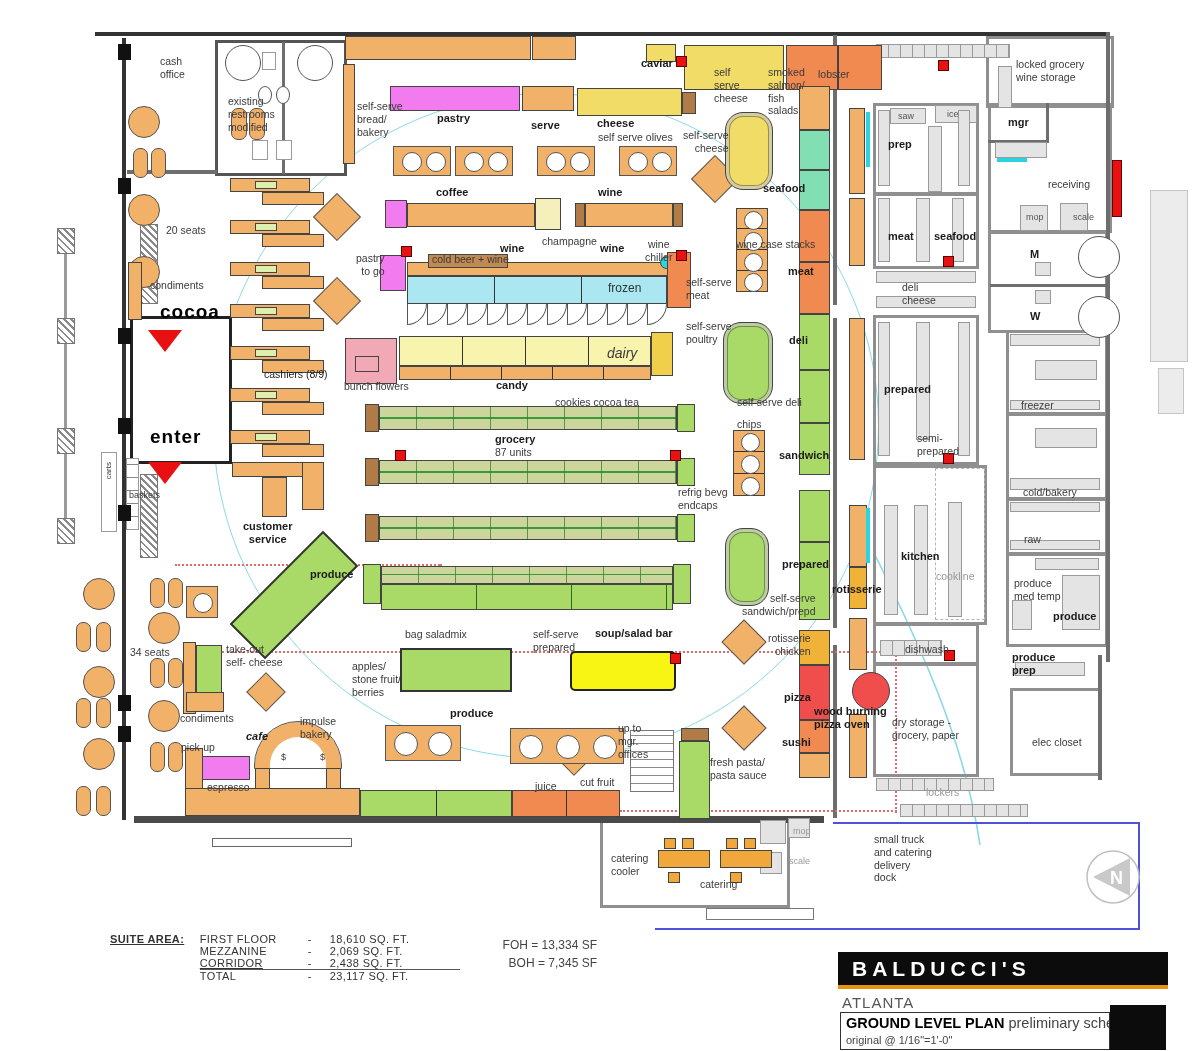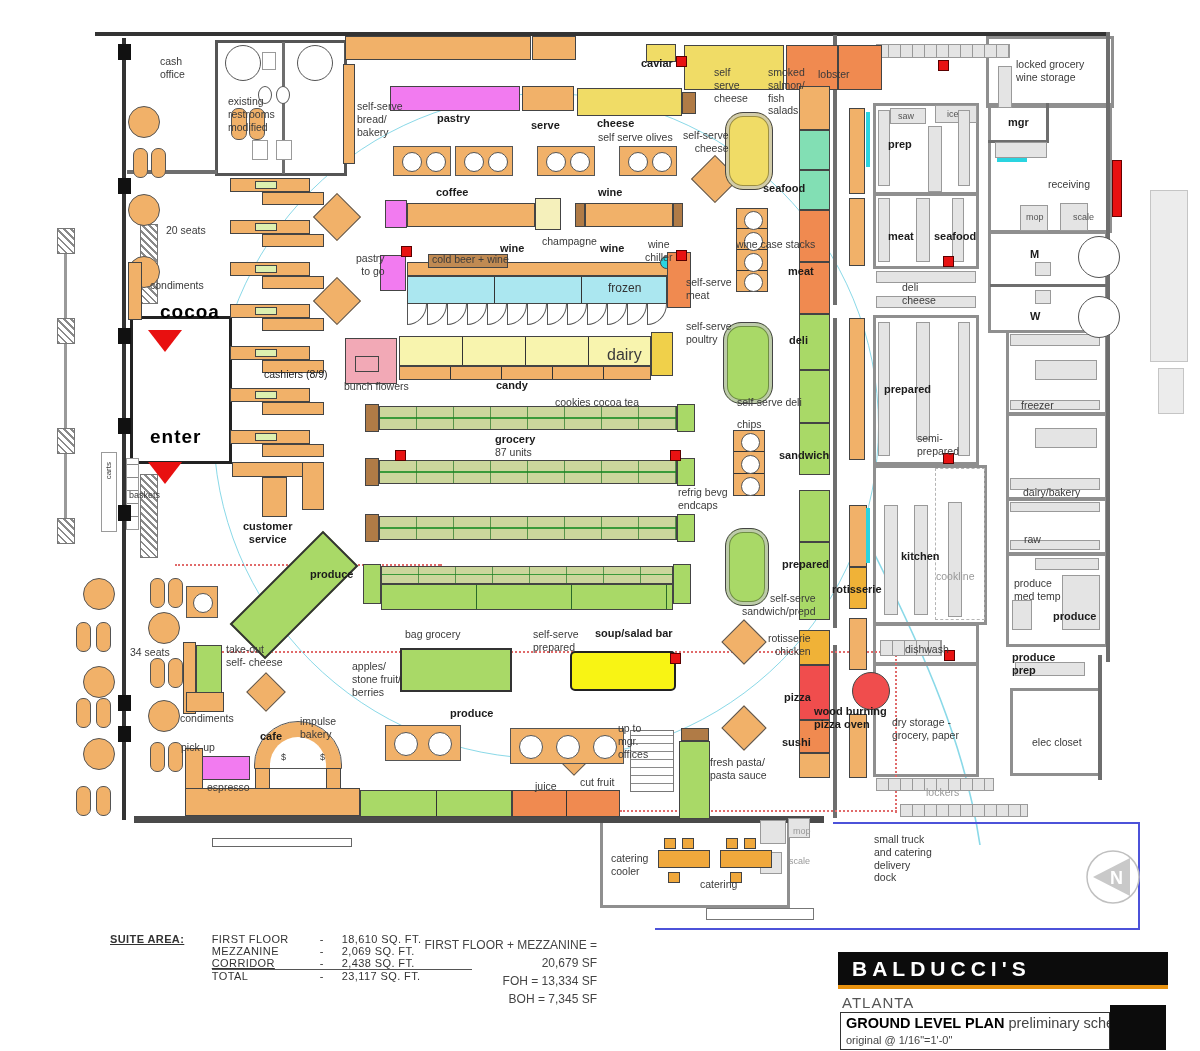--- a/index.html
+++ b/index.html
@@ -47,21 +47,21 @@
         border-bottom-right-radius:100%;box-sizing:border-box;background:#fff;}
   .lane{position:absolute;z-index:10;}
   .dash{position:absolute;border:1px dashed #b5b5b5;box-sizing:border-box;z-index:6;}
   .stair{position:absolute;background:repeating-linear-gradient(0deg,#fff 0 7px,#8a8a8a 7px 8px);
          border:1px solid #777;box-sizing:border-box;z-index:9;}
   .arch{position:absolute;width:86px;height:46px;border:15px solid #f1b169;border-bottom:none;
         border-radius:86px 86px 0 0;box-sizing:border-box;z-index:10;outline:1px solid #555;}
   .mull{position:absolute;width:13px;height:16px;background:#111;z-index:12;}
   
   .suite{position:absolute;left:110px;top:933px;font-size:11px;color:#333;letter-spacing:.4px;z-index:30;}
-  .suite .hd{text-decoration:underline;font-weight:bold;display:inline-block;margin-right:24px;vertical-align:top;}
+  .suite .hd{text-decoration:underline;font-weight:bold;display:inline-block;margin-right:12px;vertical-align:top;}
   .srow{display:flex;width:260px;}
   .srow .n{width:108px}.srow .d{width:22px}.srow .v{flex:1}
   .srow.ul{border-bottom:1px solid #555}
   .summ{position:absolute;left:385px;top:936px;width:212px;text-align:right;font-size:12px;color:#444;line-height:1.5;z-index:30;}
   
   .tb-bar{position:absolute;left:838px;top:952px;width:330px;height:33px;background:#0c0c0c;color:#fff;
           font-size:21px;font-weight:bold;letter-spacing:5px;line-height:33px;padding-left:14px;box-sizing:border-box;z-index:40;}
   .tb-org{position:absolute;left:838px;top:985px;width:330px;height:4px;background:#e8920f;z-index:40;}
   .tb-city{position:absolute;left:842px;top:994px;font-size:15px;color:#555;letter-spacing:1px;z-index:40;}
   .tb-box{position:absolute;left:840px;top:1012px;width:270px;height:22px;border:1.5px solid #333;box-sizing:border-box;
@@ -502,38 +502,38 @@
   <span class="lbl" style="left:432px;top:253px;">cold beer + wine</span>
   <span class="lbl bb" style="left:500px;top:242px;">wine</span>
   <span class="lbl bb" style="left:600px;top:242px;">wine</span>
   <span class="lbl" style="left:645px;top:238px;text-align:center;">wine
 chiller</span>
   <span class="lbl" style="left:608px;top:281px;font-size:12px;color:#333;">frozen</span>
   <span class="lbl" style="left:686px;top:276px;">self-serve
 meat</span>
   <span class="lbl" style="left:686px;top:320px;">self-serve
 poultry</span>
-  <span class="lbl" style="left:607px;top:345px;font-size:16px;">dairy</span>
+  <span class="lbl" style="left:607px;top:345px;font-size:14px;font-style:italic;">dairy</span>
   <span class="lbl bb" style="left:496px;top:379px;">candy</span>
   <span class="lbl" style="left:344px;top:380px;">bunch flowers</span>
   <span class="lbl" style="left:555px;top:396px;">cookies cocoa tea</span>
   <span class="lbl bb" style="left:495px;top:433px;">grocery</span>
   <span class="lbl" style="left:495px;top:446px;">87 units</span>
   <span class="lbl" style="left:678px;top:486px;">refrig bevg
 endcaps</span>
   <span class="lbl bb" style="left:310px;top:568px;">produce</span>
-  <span class="lbl" style="left:405px;top:628px;">bag grocery</span>
+  <span class="lbl" style="left:405px;top:628px;">bag saladmix</span>
   <span class="lbl" style="left:533px;top:628px;">self-serve
 prepared</span>
   <span class="lbl bb" style="left:595px;top:627px;">soup/salad bar</span>
   <span class="lbl" style="left:226px;top:643px;">take-out
 self- cheese</span>
   <span class="lbl" style="left:130px;top:646px;">34 seats</span>
   <span class="lbl" style="left:180px;top:712px;">condiments</span>
-  <span class="lbl bb" style="left:260px;top:730px;">cafe</span>
+  <span class="lbl bb" style="left:246px;top:730px;font-style:italic;">cafe</span>
   <span class="lbl" style="left:300px;top:715px;">impulse
 bakery</span>
   <span class="lbl" style="left:181px;top:741px;">pick-up</span>
   <span class="lbl" style="left:207px;top:781px;">espresso</span>
   <span class="lbl" style="left:281px;top:752px;font-size:9px;z-index:32;">$</span>
   <span class="lbl" style="left:320px;top:752px;font-size:9px;z-index:32;">$</span>
   <span class="lbl" style="left:352px;top:660px;">apples/
 stone fruit/
 berries</span>
   <span class="lbl bb" style="left:450px;top:707px;">produce</span>
@@ -566,21 +566,21 @@
 prepared</span>
   <span class="lbl bb" style="left:901px;top:550px;">kitchen</span>
   <span class="lbl gy" style="left:936px;top:570px;">cookline</span>
   <span class="lbl" style="left:905px;top:643px;">dishwash</span>
   <span class="lbl" style="left:892px;top:716px;">dry storage -
 grocery, paper</span>
   <span class="lbl gy" style="left:926px;top:786px;">lockers</span>
   <span class="lbl bb" style="left:1030px;top:248px;">M</span>
   <span class="lbl bb" style="left:1030px;top:310px;">W</span>
   <span class="lbl" style="left:1021px;top:399px;">freezer</span>
-  <span class="lbl" style="left:1023px;top:486px;">dairy/bakery</span>
+  <span class="lbl" style="left:1023px;top:486px;">cold/bakery</span>
   <span class="lbl" style="left:1024px;top:533px;">raw</span>
   <span class="lbl" style="left:1014px;top:577px;z-index:31;">produce
 med temp</span>
   <span class="lbl bb" style="left:1053px;top:610px;z-index:31;">produce</span>
   <span class="lbl bb" style="left:1012px;top:651px;">produce
 prep</span>
   <span class="lbl" style="left:1032px;top:736px;">elec closet</span>
   <span class="lbl" style="left:611px;top:852px;">catering
 cooler</span>
   <span class="lbl" style="left:700px;top:878px;">catering</span>
@@ -616,21 +616,20 @@
         <span class="v">2,438 SQ. FT.</span>
       </div>
       <div class="srow">
         <span class="n">TOTAL</span>
         <span class="d">-</span>
         <span class="v">23,117 SQ. FT.</span>
       </div>
     </div>
   </div>
   <div class="summ">
-    <div>FIRST FLOOR + MEZZANINE = 20,679 SF</div>
     <div>FOH = 13,334 SF</div>
     <div>BOH =   7,345 SF</div>
   </div>
 
   <div class="tb-bar">BALDUCCI'S</div>
   <div class="tb-org"></div>
   <div class="tb-city">ATLANTA</div>
   <div class="tb-box">
     <b>GROUND LEVEL PLAN</b><span> preliminary schematic</span>
   </div>

